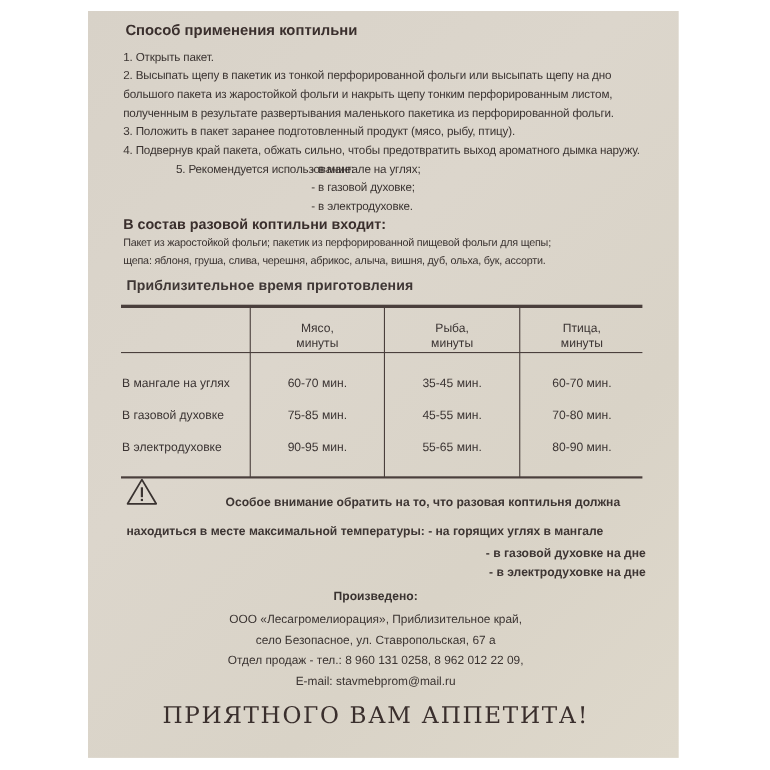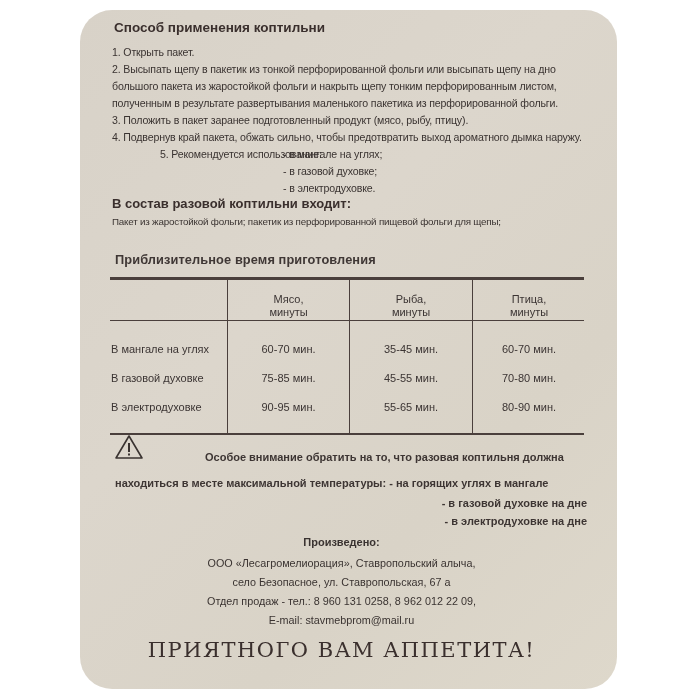--- a/index.html
+++ b/index.html
@@ -2,21 +2,20 @@
 <html><head>
   <meta charset="utf-8">
   <style>
     html, body { margin: 0; padding: 0; background: #ffffff; }
     body { width: 700px; height: 700px; position: relative; overflow: hidden; }
     .paper {
       position: absolute; left: 80px; top: 10px; width: 537px; height: 679px;
       background: linear-gradient(135deg, #d8d2c8 0%, #dcd6cc 40%, #d9d3c7 70%, #ded8cb 100%);
       color: #3a3331;
       font-family: "Liberation Sans", "DejaVu Sans", sans-serif;
-      border-radius: 32px;
     }
     .abs { position: absolute; white-space: nowrap; }
     .h1 { font-weight: bold; font-size: 13.5px; color: #3a2f2d; }
     .txt { font-size: 10.6px; letter-spacing: -0.15px; color: #3a3331; }
     .txt-small { font-size: 9.8px; letter-spacing: -0.2px; color: #3a3331; }
     .h2 { font-weight: bold; font-size: 12.8px; color: #3f3735; letter-spacing: 0.1px; }
     .rule-thick { position: absolute; height: 3px; background: #4a3f3c; }
     .rule-thin { position: absolute; height: 1px; background: #4a3f3c; }
     .vline { position: absolute; width: 1px; background: #4a3f3c; }
     .cell { position: absolute; text-align: center; font-size: 11px; color: #3b3433; line-height: 13px; }
@@ -44,20 +43,21 @@
   <div class="abs txt" style="left:32px; top:104px;">3.  Положить в пакет заранее подготовленный продукт (мясо, рыбу, птицу).</div>
   <div class="abs txt" style="left:32px; top:121px;">4.  Подвернув край пакета, обжать сильно, чтобы предотвратить выход ароматного дымка наружу.</div>
   <div class="abs txt" style="left:32px; top:138px;padding-left:48px;">5.  Рекомендуется использование:</div>
 
   <div class="abs txt" style="left:203px; top:138px;">- в мангале на углях;</div>
   <div class="abs txt" style="left:203px; top:155px;">- в газовой духовке;</div>
   <div class="abs txt" style="left:203px; top:172px;">- в электродуховке.</div>
 
   <div class="abs h1" style="left:32px; top:186px; font-size:13px;">В состав разовой коптильни входит:</div>
   <div class="abs txt-small" style="left:32px; top:206px;">Пакет из жаростойкой  фольги; пакетик из перфорированной пищевой фольги для щепы;</div>
+  <div class="abs txt-small" style="left:32px; top:222px;">щепа:   яблоня, груша, слива, черешня, абрикос, алыча, вишня, дуб, ольха, бук, ассорти.</div>
 
   <div class="abs h2" style="left:35px; top:242px;">Приблизительное время приготовления</div>
 
   <div>
     <div class="rule-thick" style="left:30px; top:267px; width:474px;"></div>
     <div class="rule-thin" style="left:30px; top:310px; width:474px;"></div>
     <div class="rule-thin" style="left:30px; top:423px; width:474px; height:2px;"></div>
 
     <div class="vline" style="left:147px; top:270px; height:154px;"></div>
     <div class="vline" style="left:269px; top:270px; height:154px;"></div>
@@ -104,19 +104,19 @@
       <rect x="14" y="9" width="2" height="9" fill="#3a3331"></rect>
       <rect x="14" y="19.5" width="2" height="2" fill="#3a3331"></rect>
     </svg>
   </div>
   <div class="abs warn-text" style="left:125px; top:441px;">Особое внимание обратить на то, что разовая коптильня должна</div>
   <div class="abs warn-text" style="left:35px; top:467px;">находиться в месте максимальной температуры:   - на горящих углях в мангале</div>
   <div class="abs warn-text" style="right:30px; top:487px;">- в газовой духовке на дне</div>
   <div class="abs warn-text" style="right:30px; top:505px;">- в электродуховке на дне</div>
 
   <div class="abs center footer-h" style="top:526px; left:-7px;">Произведено:</div>
-  <div class="abs center footer-t" style="top:547px; left:-7px;">ООО «Лесагромелиорация», Ставропольский алыча,</div>
+  <div class="abs center footer-t" style="top:547px; left:-7px;">ООО «Лесагромелиорация», Приблизительное край,</div>
   <div class="abs center footer-t" style="top:566px; left:-7px;">село Безопасное, ул. Ставропольская, 67 а</div>
   <div class="abs center footer-t" style="top:585px; left:-7px;">Отдел продаж - тел.: 8 960 131 0258, 8 962 012 22 09,</div>
   <div class="abs center footer-t" style="top:604px; left:-7px;">E-mail: stavmebprom@mail.ru</div>
 
   <div class="abs center appetite" style="top:628px; left:-7px;">ПРИЯТНОГО ВАМ АППЕТИТА!</div>
 </div>
 
 </body></html>

